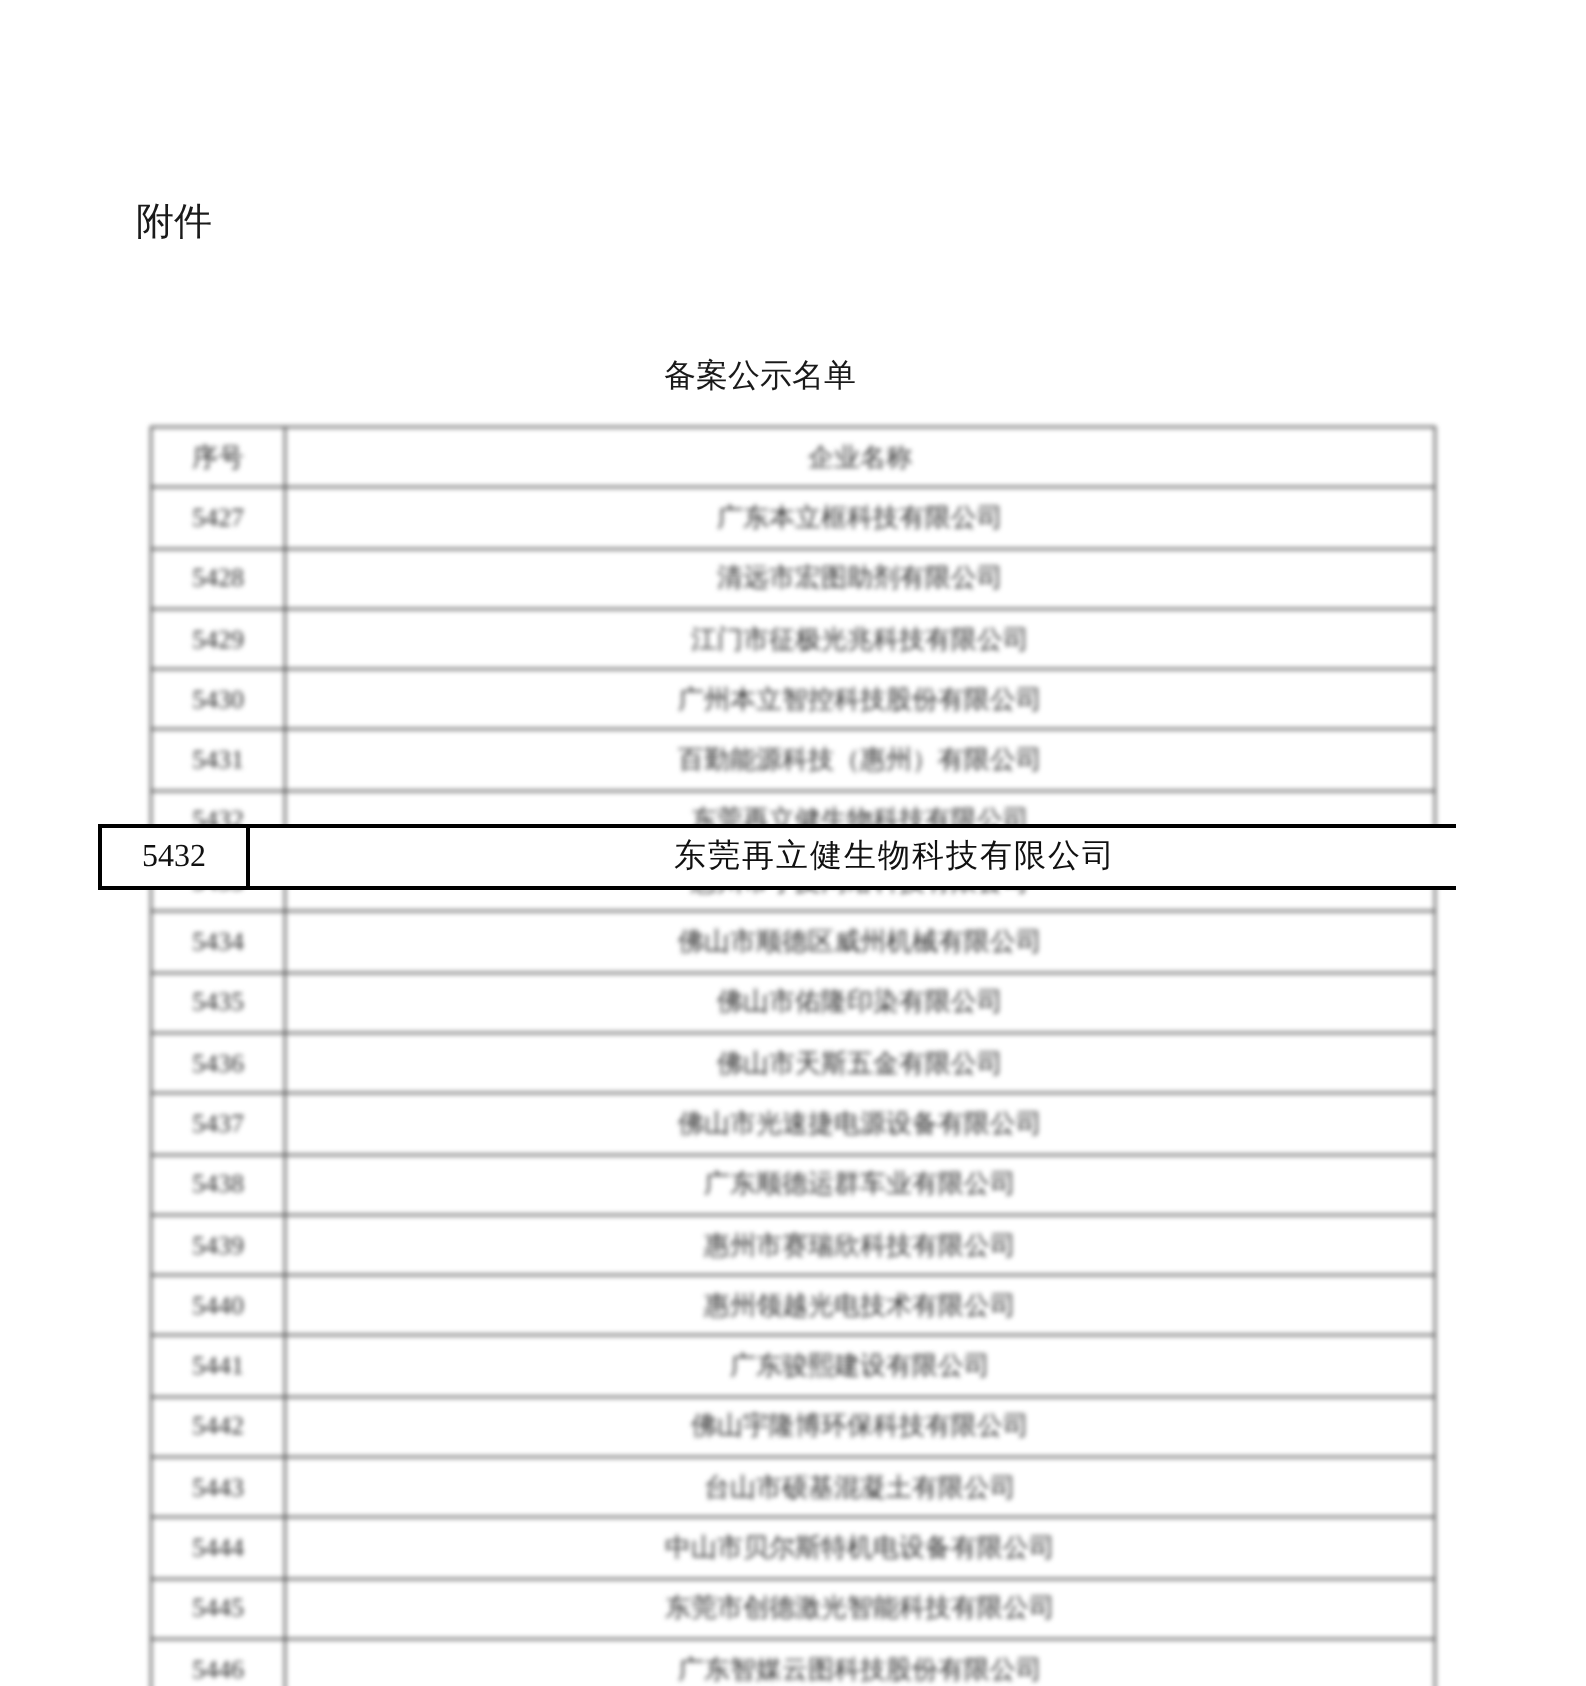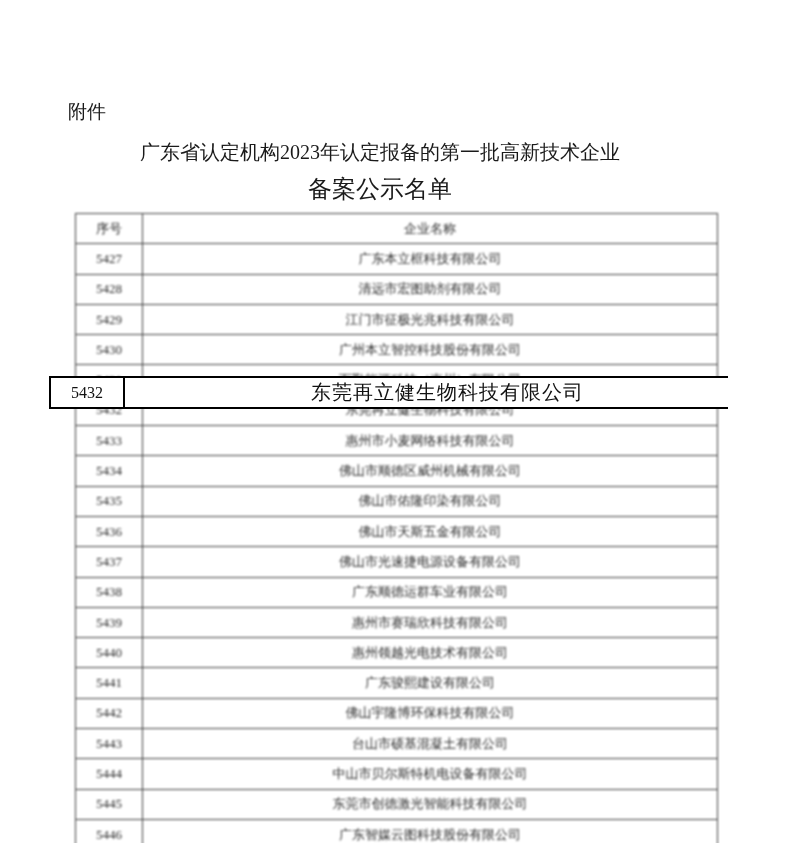--- a/index.html
+++ b/index.html
@@ -33,21 +33,21 @@
     font-size: 20px;
     line-height: 24px;
     color: #1a1a1a;
   }
   .title-line2 {
     position: absolute;
     left: 0;
     top: 177px;
     width: 760px;
     text-align: center;
-    font-size: 24px;
+    font-size: 16px;
     line-height: 24px;
     color: #1a1a1a;
   }
   
   .table-wrap {
     position: absolute;
     left: 75px;
     top: 213px;
     width: 643px;
     filter: blur(1.3px);
@@ -70,21 +70,21 @@
     overflow: hidden;
     white-space: nowrap;
   }
   .company-table .col-no {
     width: 66px;
   }
   
   .highlight-row {
     position: absolute;
     left: 49px;
-    top: 376px;
+    top: 412px;
     width: 723px;
     height: 33px;
     box-sizing: border-box;
     background: #ffffff;
     border: 2px solid #000000;
     display: flex;
     align-items: stretch;
   }
   .highlight-row .hl-no {
     width: 74px;
@@ -94,34 +94,33 @@
     align-items: center;
     justify-content: center;
     font-size: 16px;
     color: #111111;
   }
   .highlight-row .hl-name {
     flex: 1;
     display: flex;
     align-items: center;
     justify-content: center;
-    font-size: 20px;
+    font-size: 16px;
     color: #111111;
     letter-spacing: 1px;
     border-radius: 12px;
   }
 </style>
 </head>
 <body>
 
 <div class="page">
 
   <div class="attachment">附件</div>
 
-  <div class="title-line1">广东省认定机构2023年认定报备的第一批高新技术企业</div>
 
   <div class="title-line2">备案公示名单</div>
 
   <div class="table-wrap">
     <table class="company-table">
       <thead>
         <tr>
           <th class="col-no">序号</th>
           <th>企业名称</th>
         </tr>

